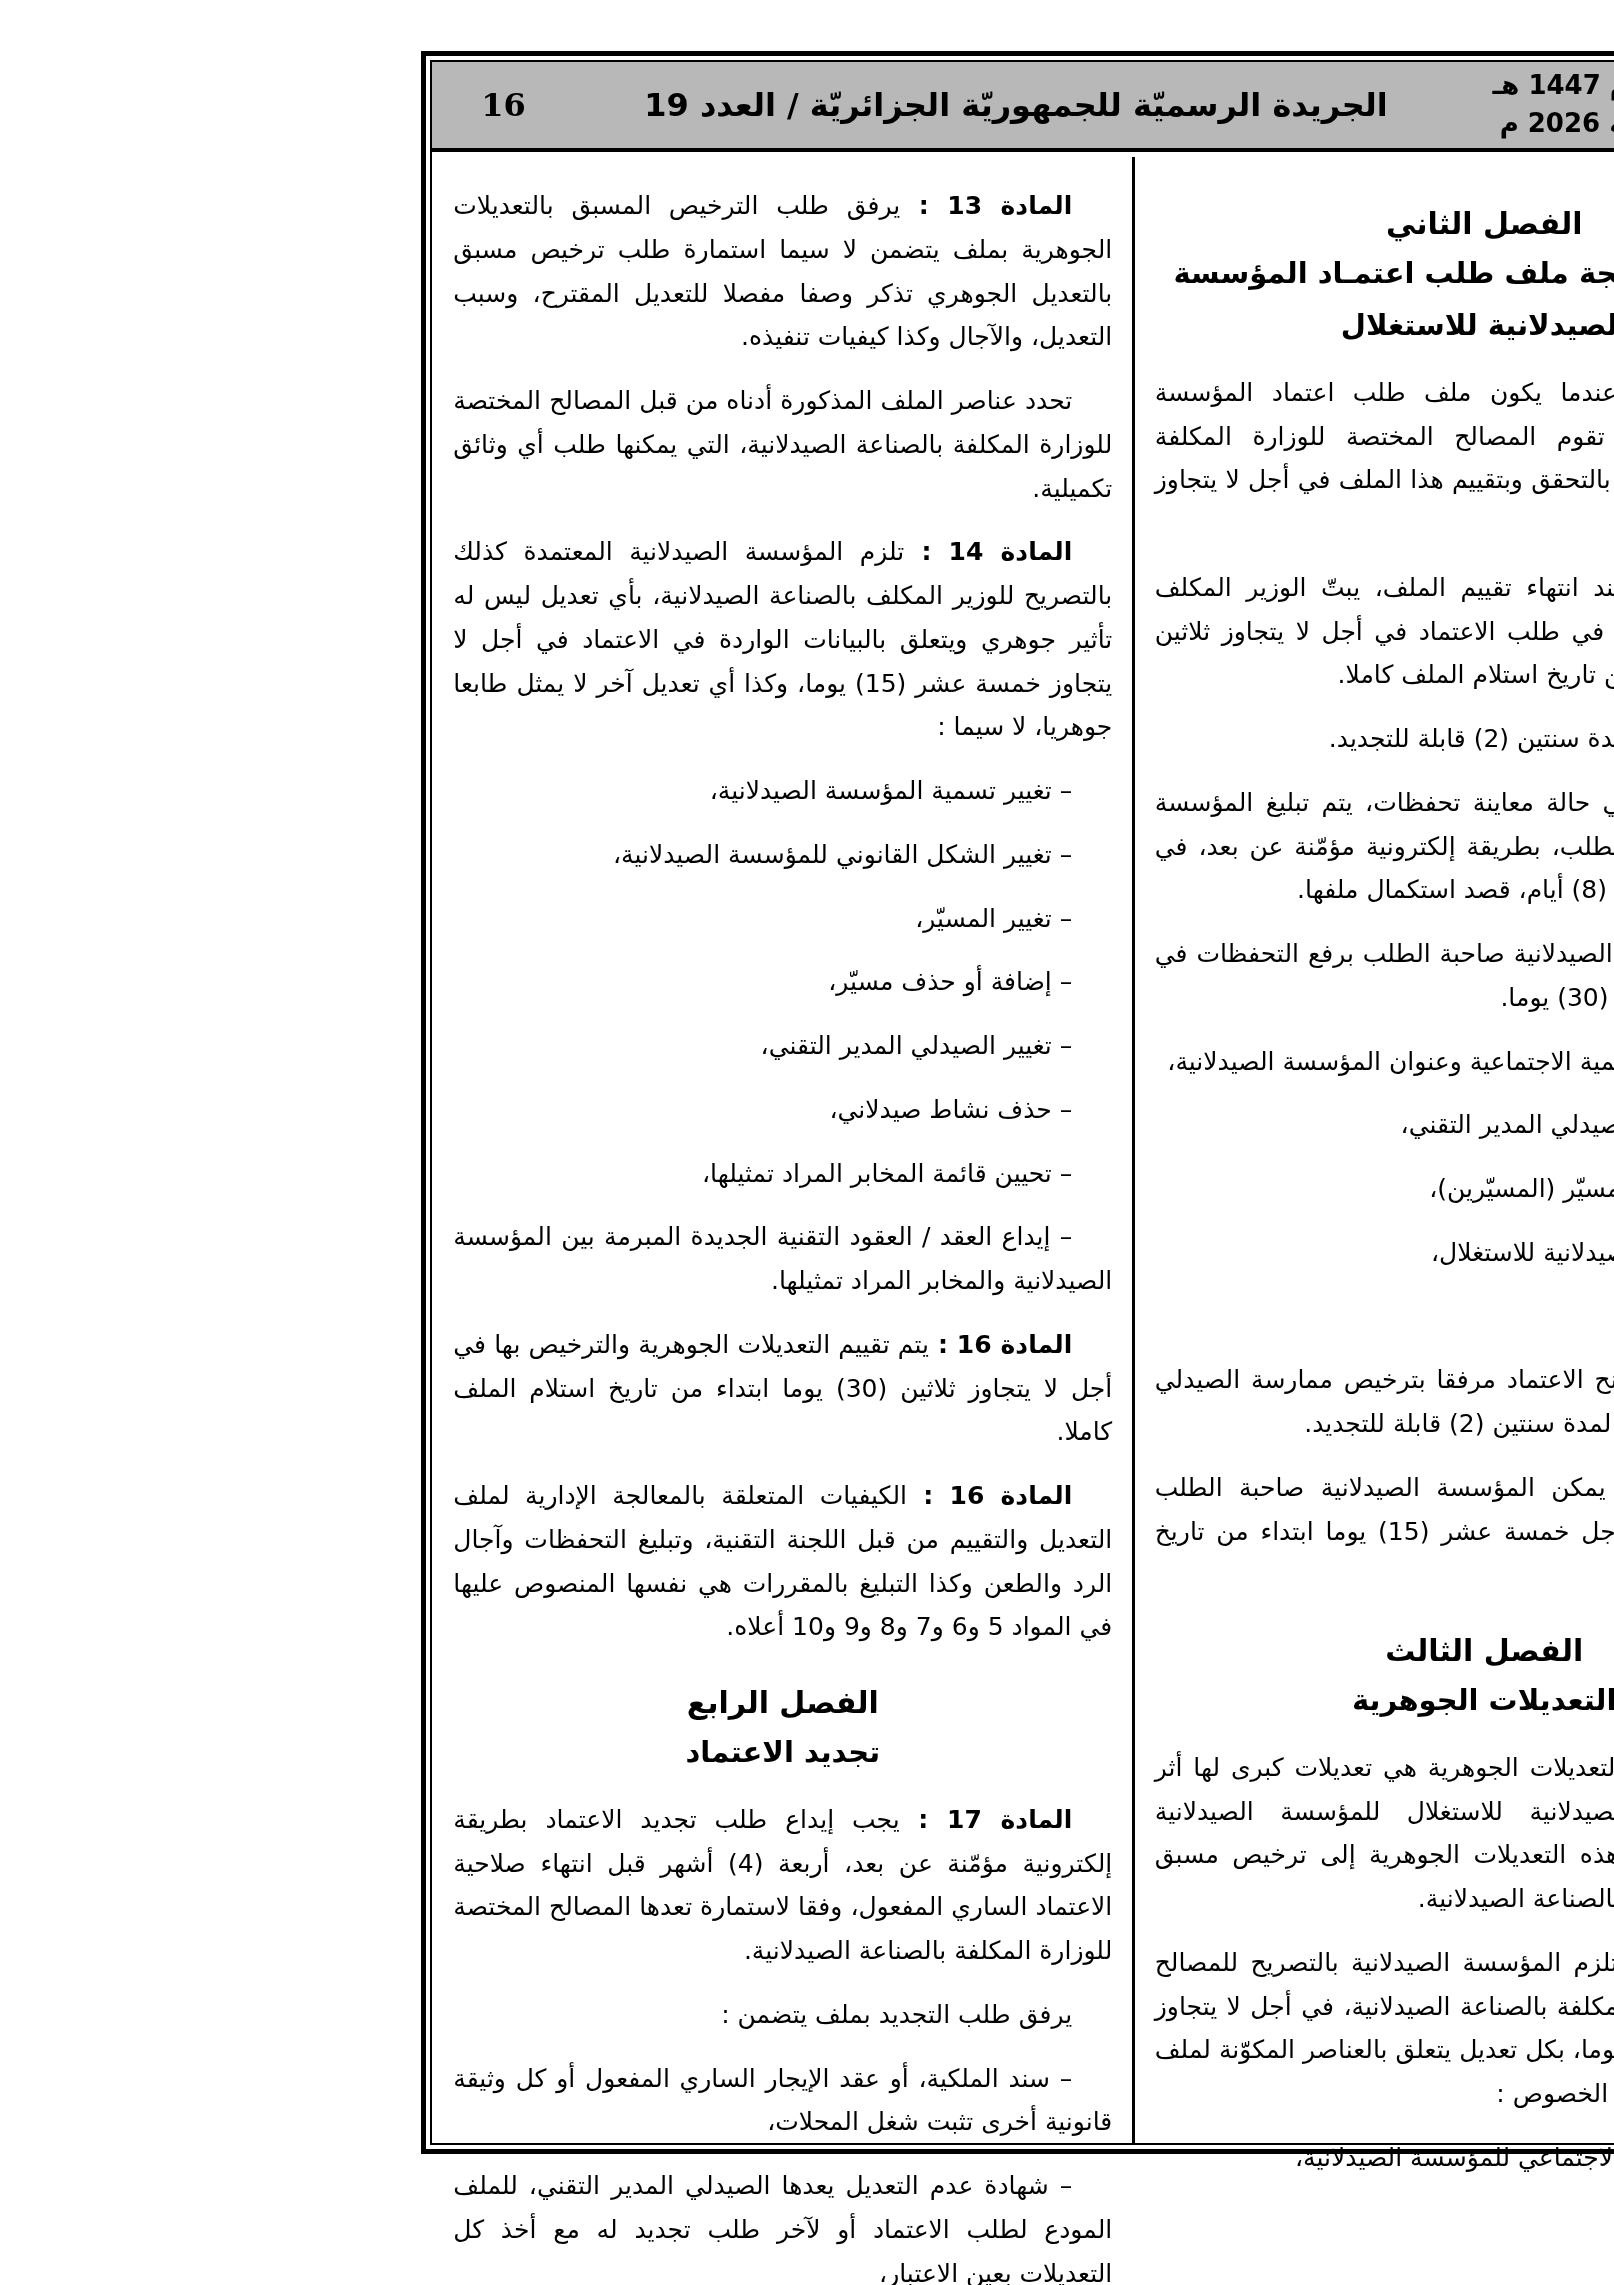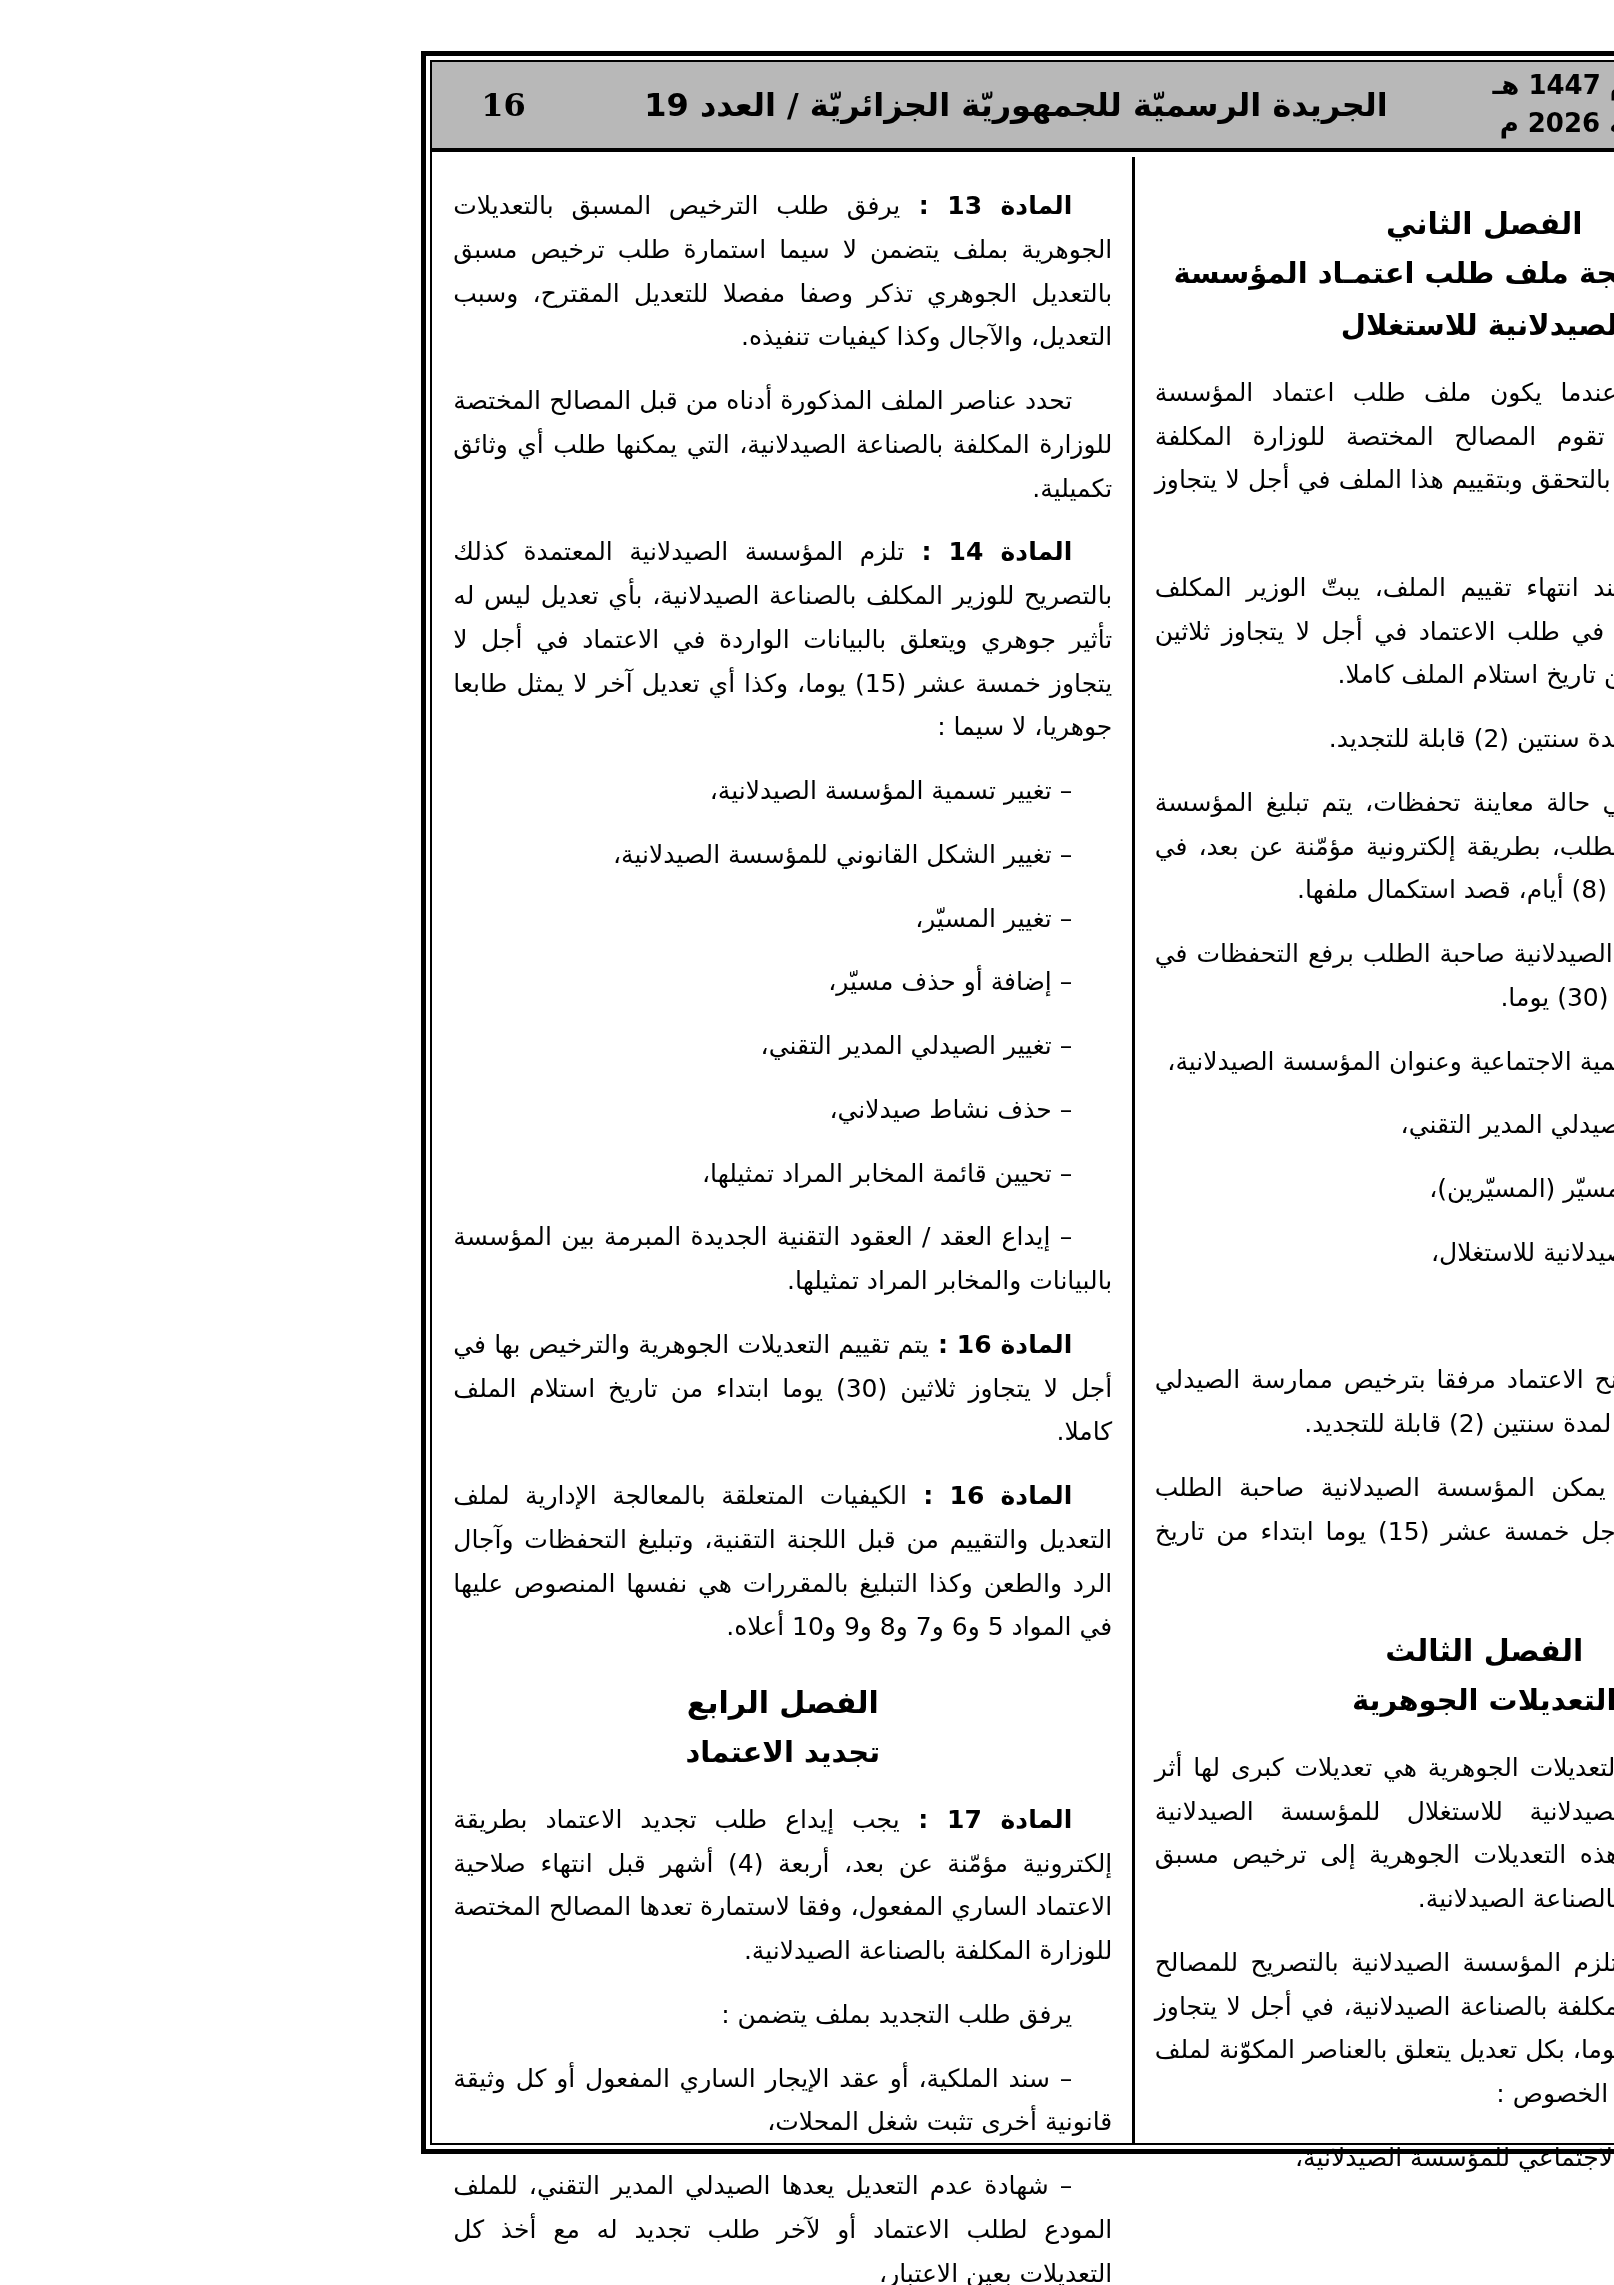--- a/index.html
+++ b/index.html
@@ -141,21 +141,21 @@
             <p class="para"><span class="article-label">المادة 13 : </span>يرفق طلب الترخيص المسبق بالتعديلات الجوهرية بملف يتضمن لا سيما استمارة طلب ترخيص مسبق بالتعديل الجوهري تذكر وصفا مفصلا للتعديل المقترح، وسبب التعديل، والآجال وكذا كيفيات تنفيذه.</p>
             <p class="para">تحدد عناصر الملف المذكورة أدناه من قبل المصالح المختصة للوزارة المكلفة بالصناعة الصيدلانية، التي يمكنها طلب أي وثائق تكميلية.</p>
             <p class="para"><span class="article-label">المادة 14 : </span>تلزم المؤسسة الصيدلانية المعتمدة كذلك بالتصريح للوزير المكلف بالصناعة الصيدلانية، بأي تعديل ليس له تأثير جوهري ويتعلق بالبيانات الواردة في الاعتماد في أجل لا يتجاوز خمسة عشر (15) يوما، وكذا أي تعديل آخر لا يمثل طابعا جوهريا، لا سيما :</p>
             <p class="para list-item">– تغيير تسمية المؤسسة الصيدلانية،</p>
             <p class="para list-item">– تغيير الشكل القانوني للمؤسسة الصيدلانية،</p>
             <p class="para list-item">– تغيير المسيّر،</p>
             <p class="para list-item">– إضافة أو حذف مسيّر،</p>
             <p class="para list-item">– تغيير الصيدلي المدير التقني،</p>
             <p class="para list-item">– حذف نشاط صيدلاني،</p>
             <p class="para list-item">– تحيين قائمة المخابر المراد تمثيلها،</p>
-            <p class="para list-item">– إيداع العقد / العقود التقنية الجديدة المبرمة بين المؤسسة بالبيانات والمخابر المراد تمثيلها.</p>
+            <p class="para list-item">– إيداع العقد / العقود التقنية الجديدة المبرمة بين المؤسسة الصيدلانية والمخابر المراد تمثيلها.</p>
             <p class="para"><span class="article-label">المادة 16 : </span>يتم تقييم التعديلات الجوهرية والترخيص بها في أجل لا يتجاوز ثلاثين (30) يوما ابتداء من تاريخ استلام الملف كاملا.</p>
             <p class="para"><span class="article-label">المادة 16 : </span>الكيفيات المتعلقة بالمعالجة الإدارية لملف التعديل والتقييم من قبل اللجنة التقنية، وتبليغ التحفظات وآجال الرد والطعن وكذا التبليغ بالمقررات هي نفسها المنصوص عليها في المواد 5 و6 و7 و8 و9 و10 أعلاه.</p>
             <h2 class="chapter">الفصل الرابع</h2>
             <h3 class="section-title">
               <div>تجديد الاعتماد</div>
             </h3>
             <p class="para"><span class="article-label">المادة 17 : </span>يجب إيداع طلب تجديد الاعتماد بطريقة إلكترونية مؤمّنة عن بعد، أربعة (4) أشهر قبل انتهاء صلاحية الاعتماد الساري المفعول، وفقا لاستمارة تعدها المصالح المختصة للوزارة المكلفة بالصناعة الصيدلانية.</p>
             <p class="para">يرفق طلب التجديد بملف يتضمن :</p>
             <p class="para list-item">– سند الملكية، أو عقد الإيجار الساري المفعول أو كل وثيقة قانونية أخرى تثبت شغل المحلات،</p>
             <p class="para list-item">– شهادة عدم التعديل يعدها الصيدلي المدير التقني، للملف المودع لطلب الاعتماد أو لآخر طلب تجديد له مع أخذ كل التعديلات بعين الاعتبار،</p>

